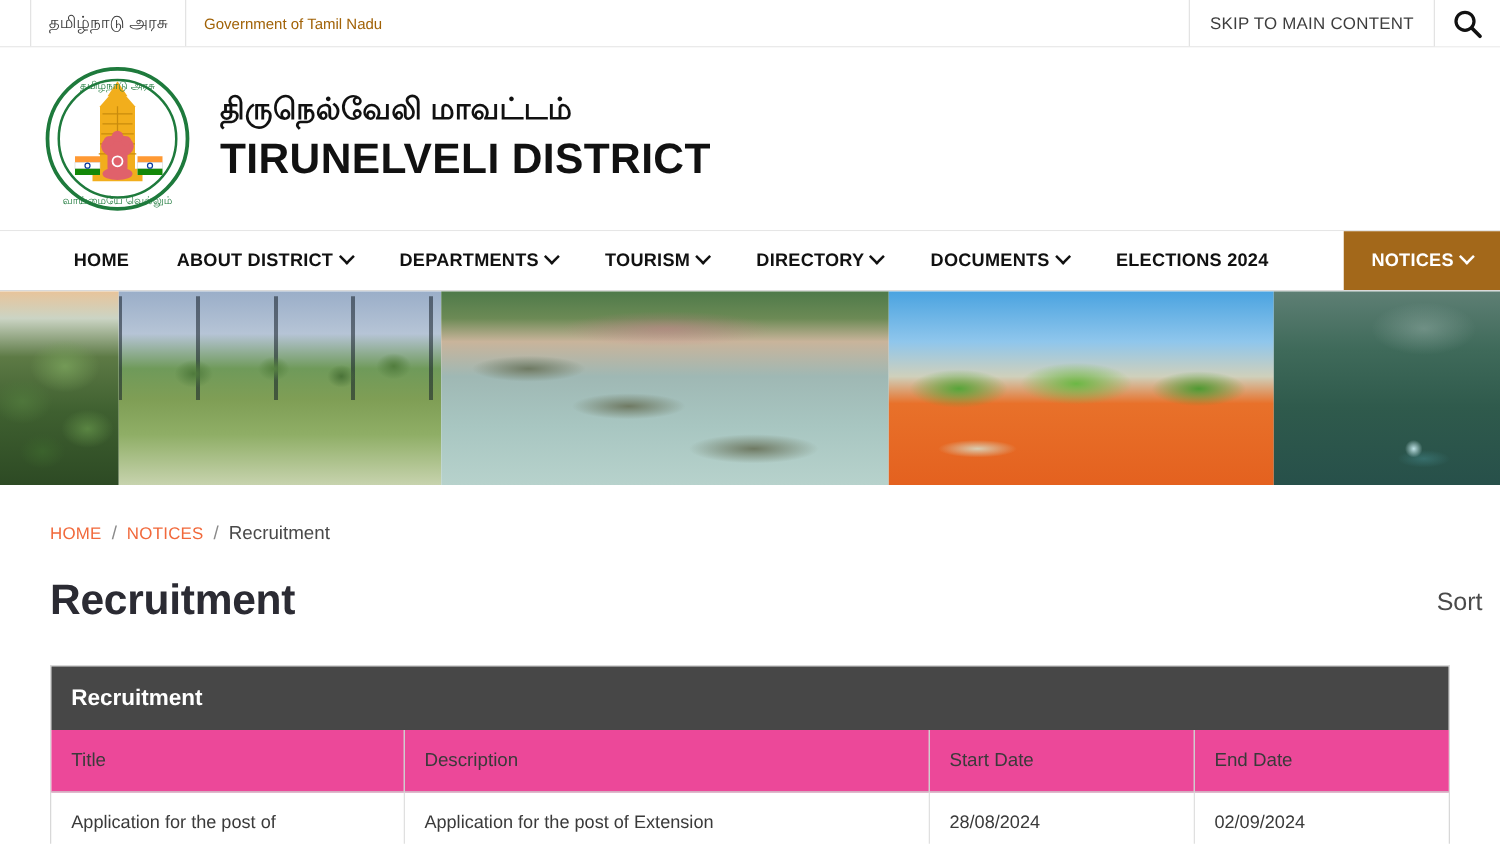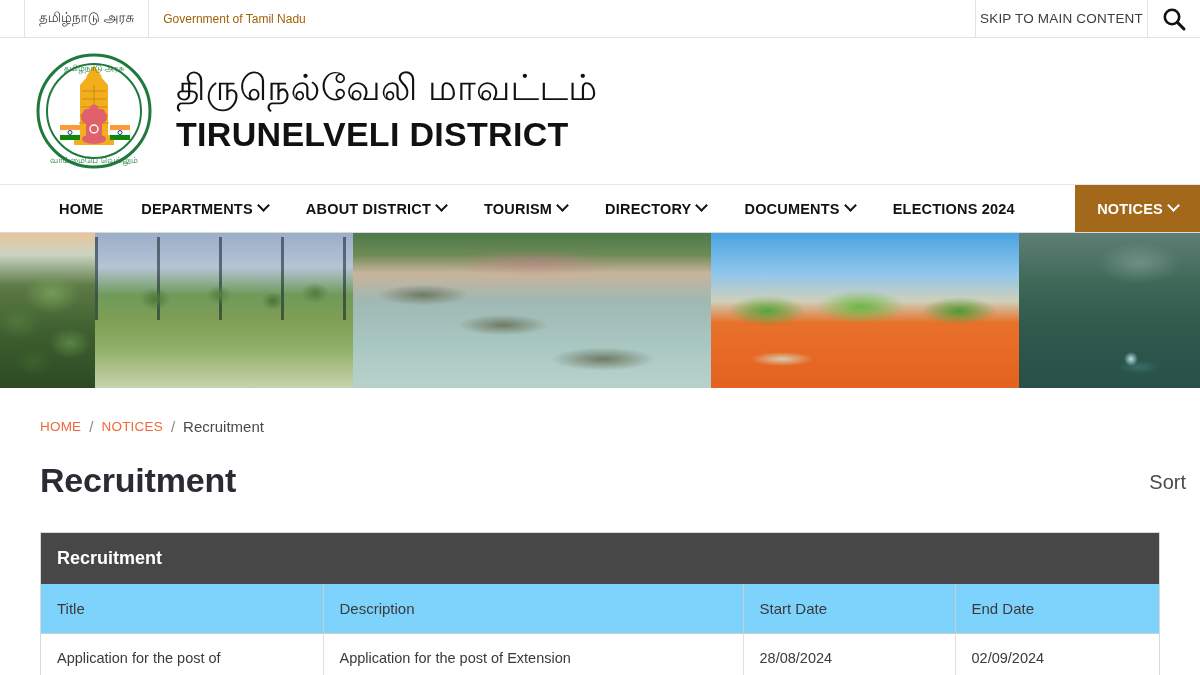--- a/index.html
+++ b/index.html
@@ -41,21 +41,21 @@
     align-items: center;
     padding: 0 14px;
     font-size: 12px;
     color: #a16207;
     white-space: nowrap;
   }
   .topbar-spacer { flex: 1 1 auto; }
   .skip-link {
     display: flex;
     align-items: center;
-    padding: 0 4px;
+    padding: 0 16px;
     font-size: 13.5px;
     letter-spacing: 0.2px;
     color: #3d3d3d;
     border-left: 1px solid #e3e3e3;
     border-right: 1px solid #e3e3e3;
     white-space: nowrap;
     cursor: pointer;
   }
   .search-btn {
     width: 52px;
@@ -78,22 +78,22 @@
   }
   .emblem {
     width: 120px;
     height: 120px;
     flex: 0 0 120px;
     position: relative;
   }
   .emblem svg { display: block; }
   .titles { margin-left: 22px; }
   .title-ta {
-    font-size: 36px;
-    font-weight: 400;
+    font-size: 24px;
+    font-weight: 700;
     color: #111111;
     line-height: 1.25;
     letter-spacing: 0.2px;
   }
   .title-en {
     font-size: 34px;
     font-weight: 800;
     color: #111111;
     letter-spacing: 0.3px;
     line-height: 1.3;
@@ -254,21 +254,21 @@
   }
   .table-caption {
     background: #474747;
     color: #ffffff;
     font-size: 18px;
     font-weight: 700;
     padding: 15px 16px;
   }
   table { width: 100%; border-collapse: collapse; table-layout: fixed; }
   thead th {
-    background: #7dd3fc;
+    background: #ec4899;
     text-align: left;
     font-size: 15px;
     font-weight: 400;
     color: #3a3a3a;
     padding: 16px 16px;
     border-right: 1px solid #cdcdcd;
     border-bottom: 1px solid #cdcdcd;
     white-space: nowrap;
   }
   thead th:last-child { border-right: none; }
@@ -363,25 +363,25 @@
     <div class="title-ta">திருநெல்வேலி மாவட்டம்</div>
     <div class="title-en">TIRUNELVELI DISTRICT</div>
   </div>
 </div>
 
 <nav class="nav">
   <div class="nav-item">
     <span>HOME</span>
   </div>
   <div class="nav-item">
+    <span>ABOUT DISTRICT</span>
+    <span class="caret"></span>
+  </div>
+  <div class="nav-item">
     <span>DEPARTMENTS</span>
-    <span class="caret"></span>
-  </div>
-  <div class="nav-item">
-    <span>ABOUT DISTRICT</span>
     <span class="caret"></span>
   </div>
   <div class="nav-item">
     <span>TOURISM</span>
     <span class="caret"></span>
   </div>
   <div class="nav-item">
     <span>DIRECTORY</span>
     <span class="caret"></span>
   </div>

